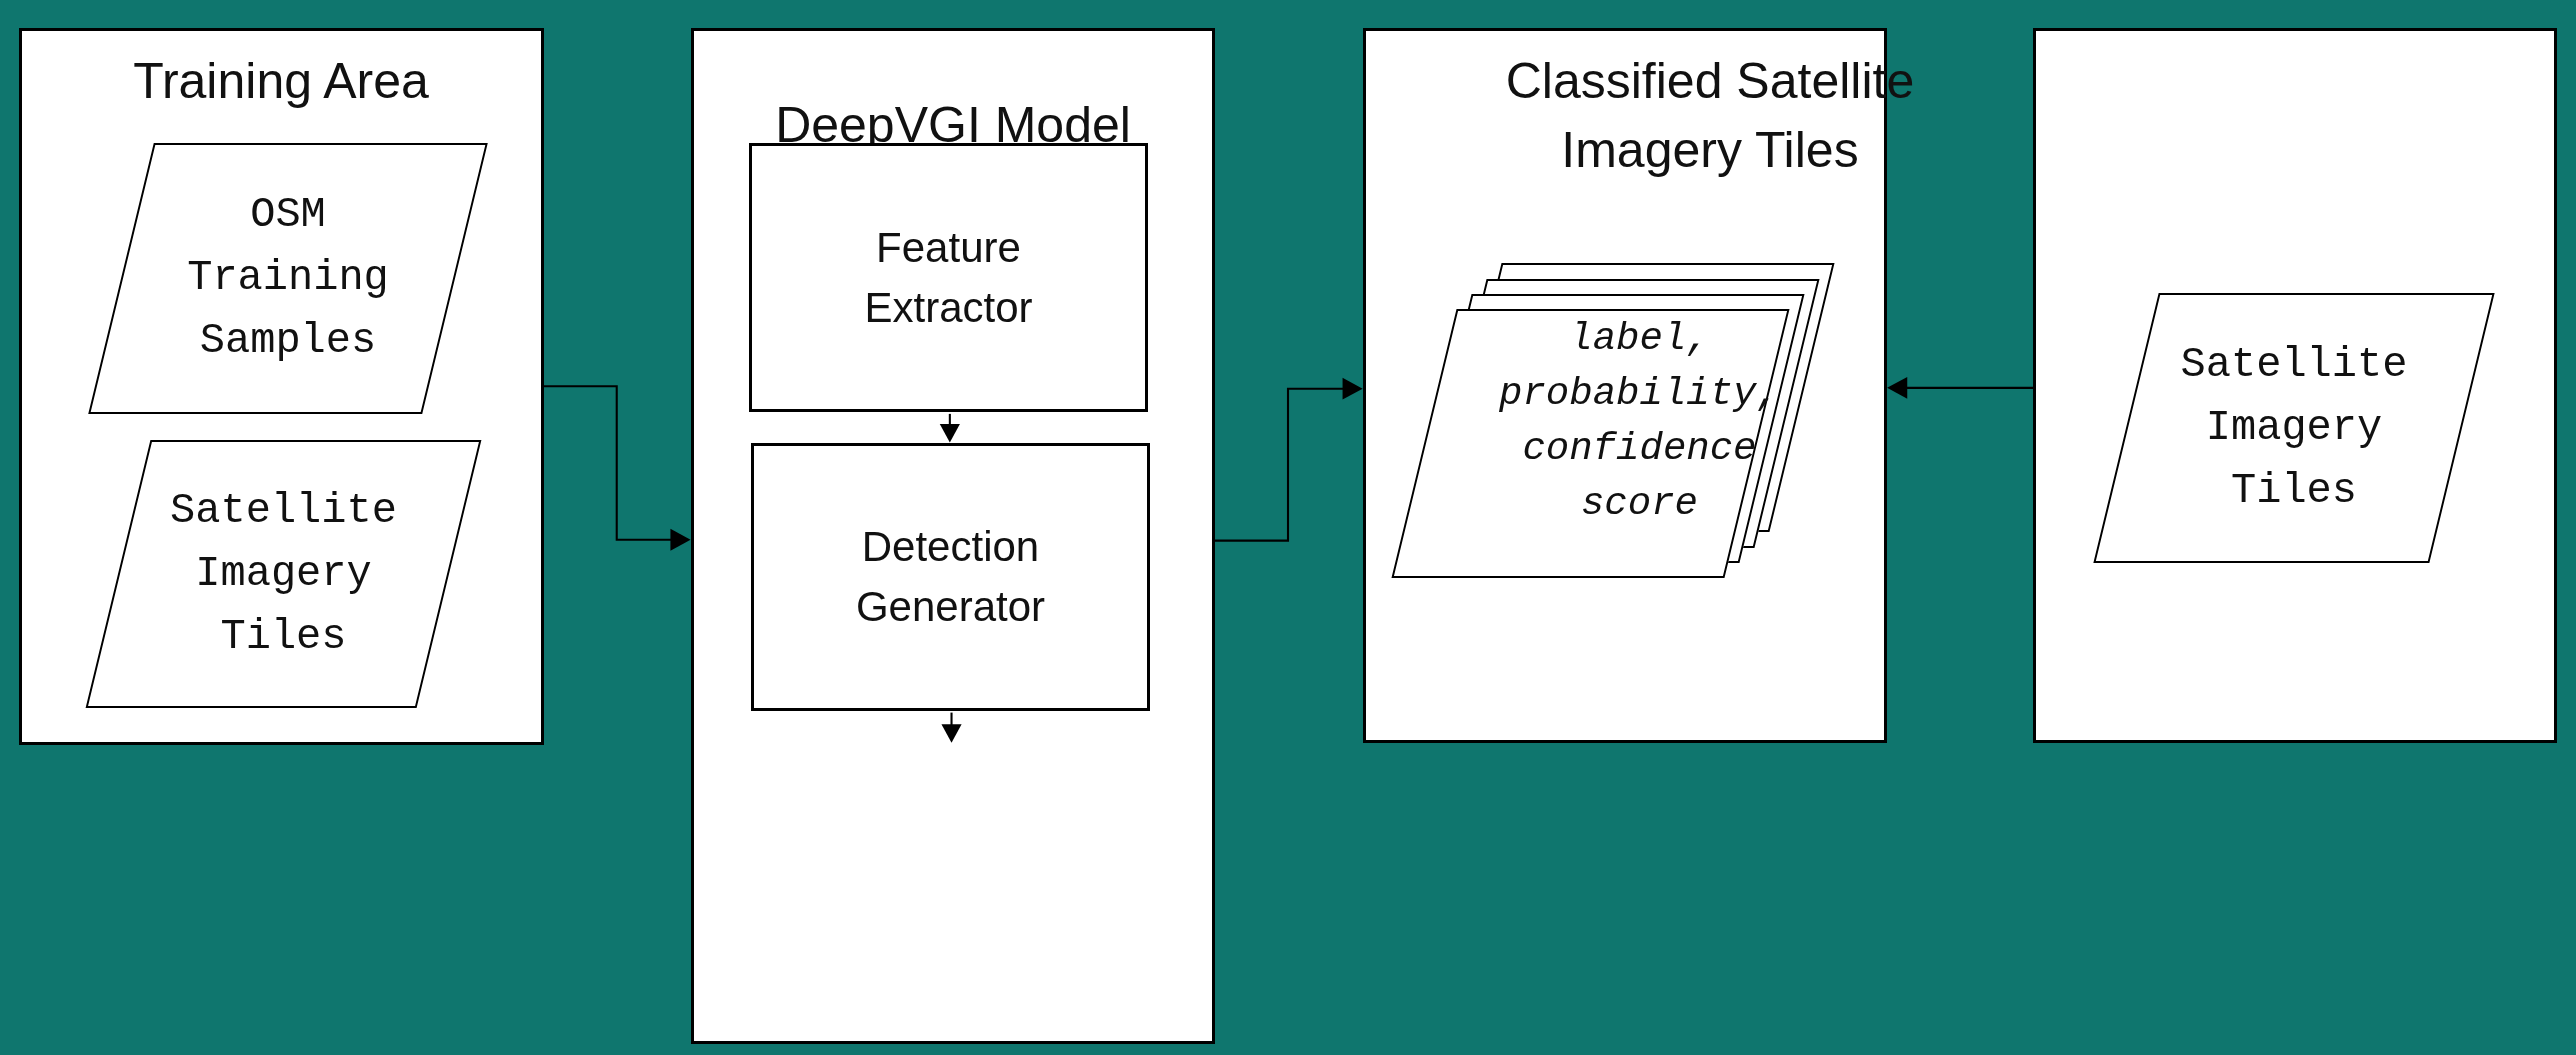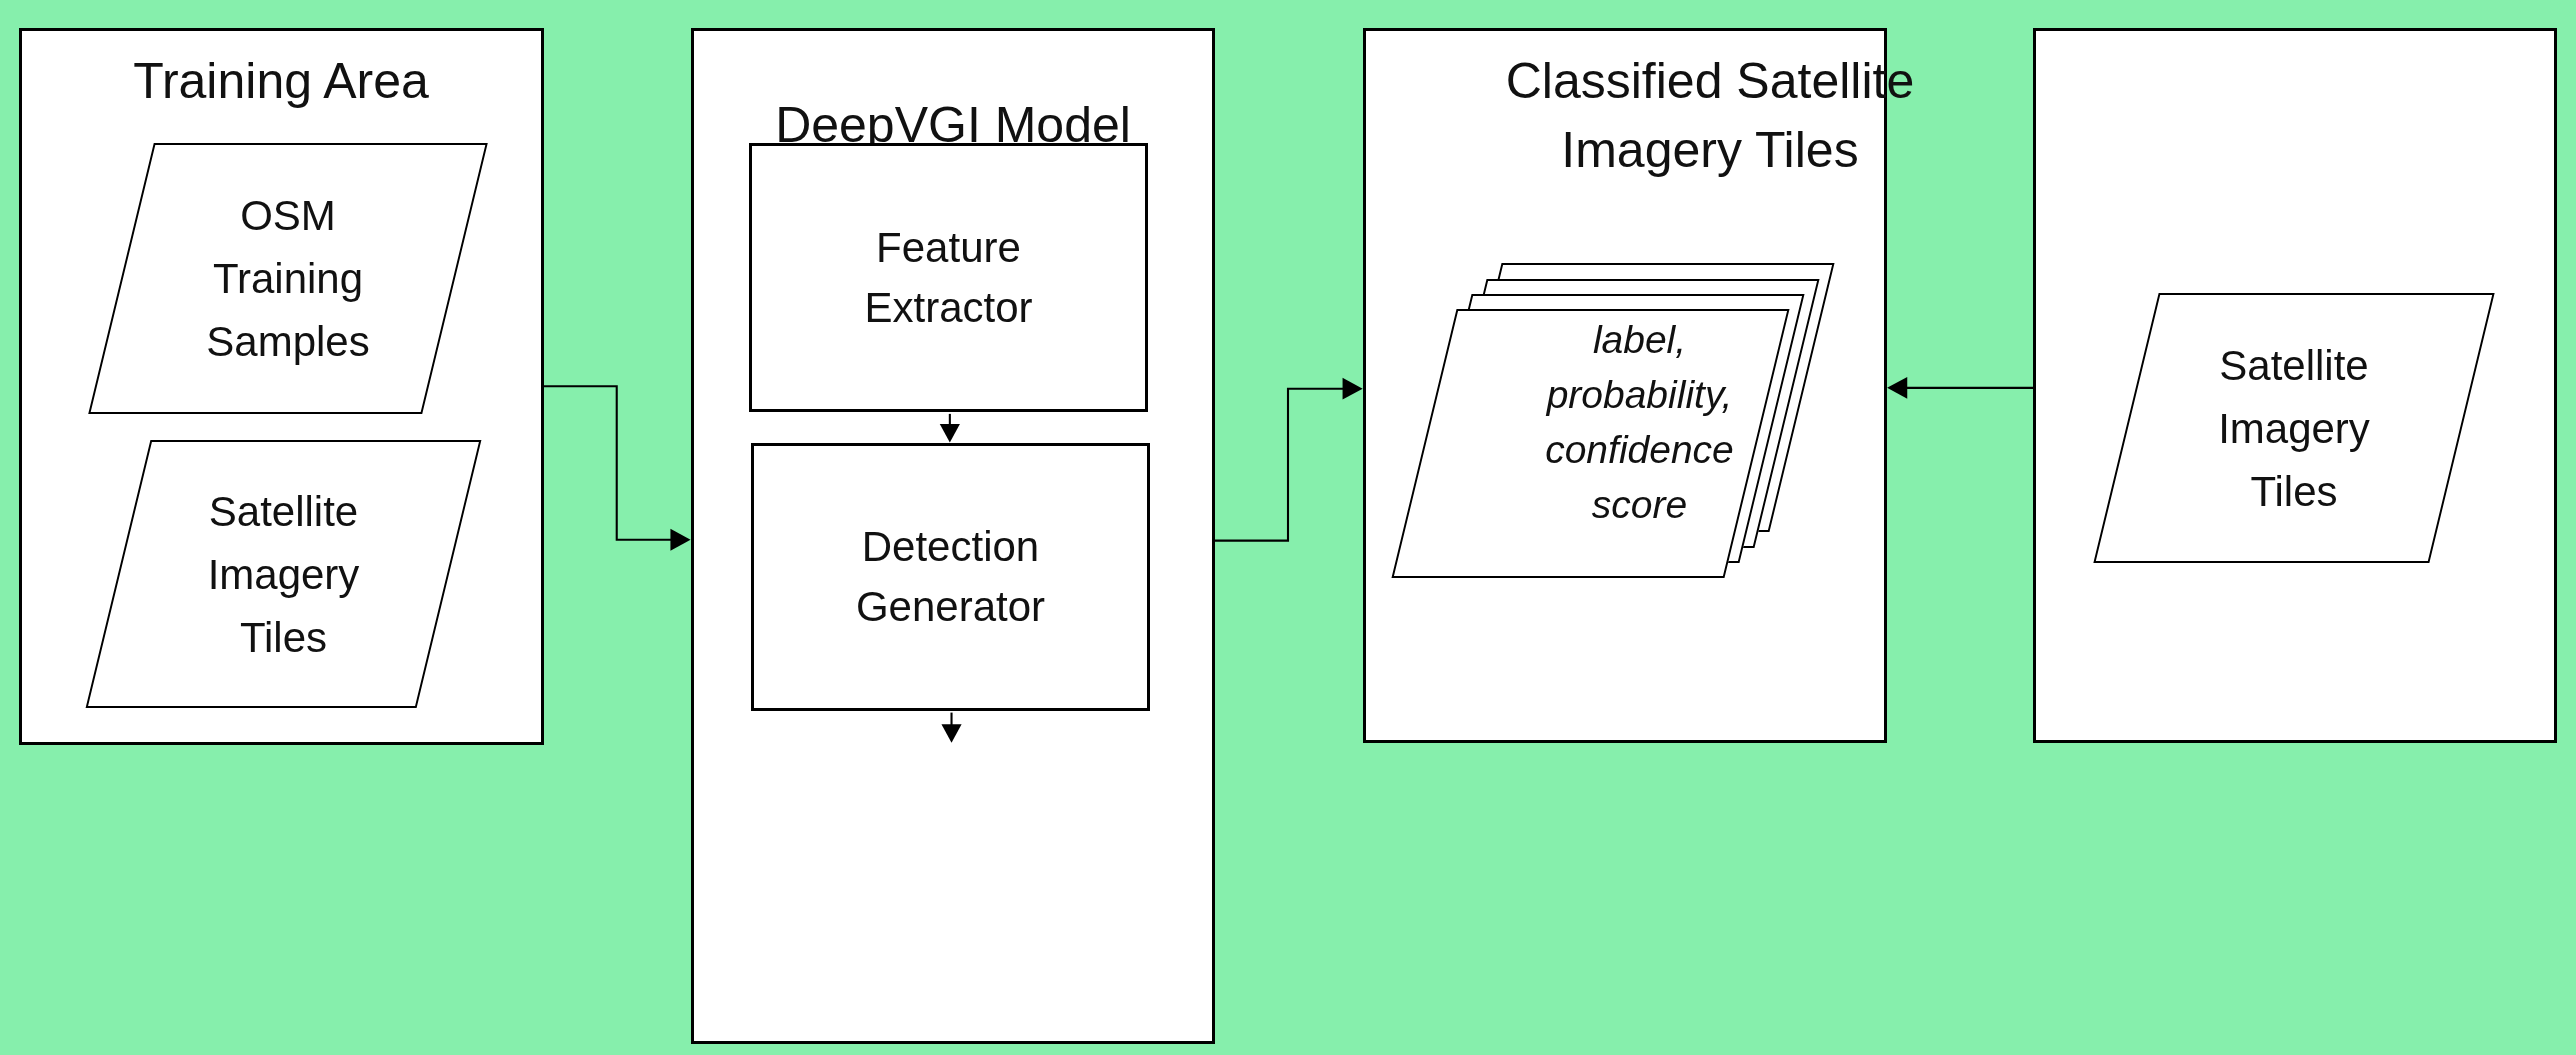--- a/index.html
+++ b/index.html
@@ -1,20 +1,20 @@
 <!DOCTYPE html>
 <html style="font-size:13.4px"><head>
 <meta charset="utf-8">
 <style>
   html, body { margin: 0; padding: 0; background: #ffffff; }
   #canvas {
     position: relative;
     width: 2576px;
     height: 1056px;
-    background: #86efac;
+    background: #0f766e;
     font-family: "Liberation Sans", sans-serif;
     color: #111111;
     overflow: hidden;
   }
   .box {
     position: absolute;
     border: 3.4px solid #000000;
     background: #ffffff;
     box-sizing: border-box;
   }
@@ -36,20 +36,21 @@
   .label {
     position: absolute;
     display: flex;
     align-items: center;
     justify-content: center;
     text-align: center;
     white-space: pre-line;
     font-size: 42px;
     line-height: 63px;
     color: #111111;
+    font-family: Liberation Mono, monospace;
   }
   .label.italic {
     font-style: italic;
     font-size: 39px;
     line-height: 55px;
   }
   .stage {
     position: absolute;
     border: 3.4px solid #000000;
     background: #ffffff;

